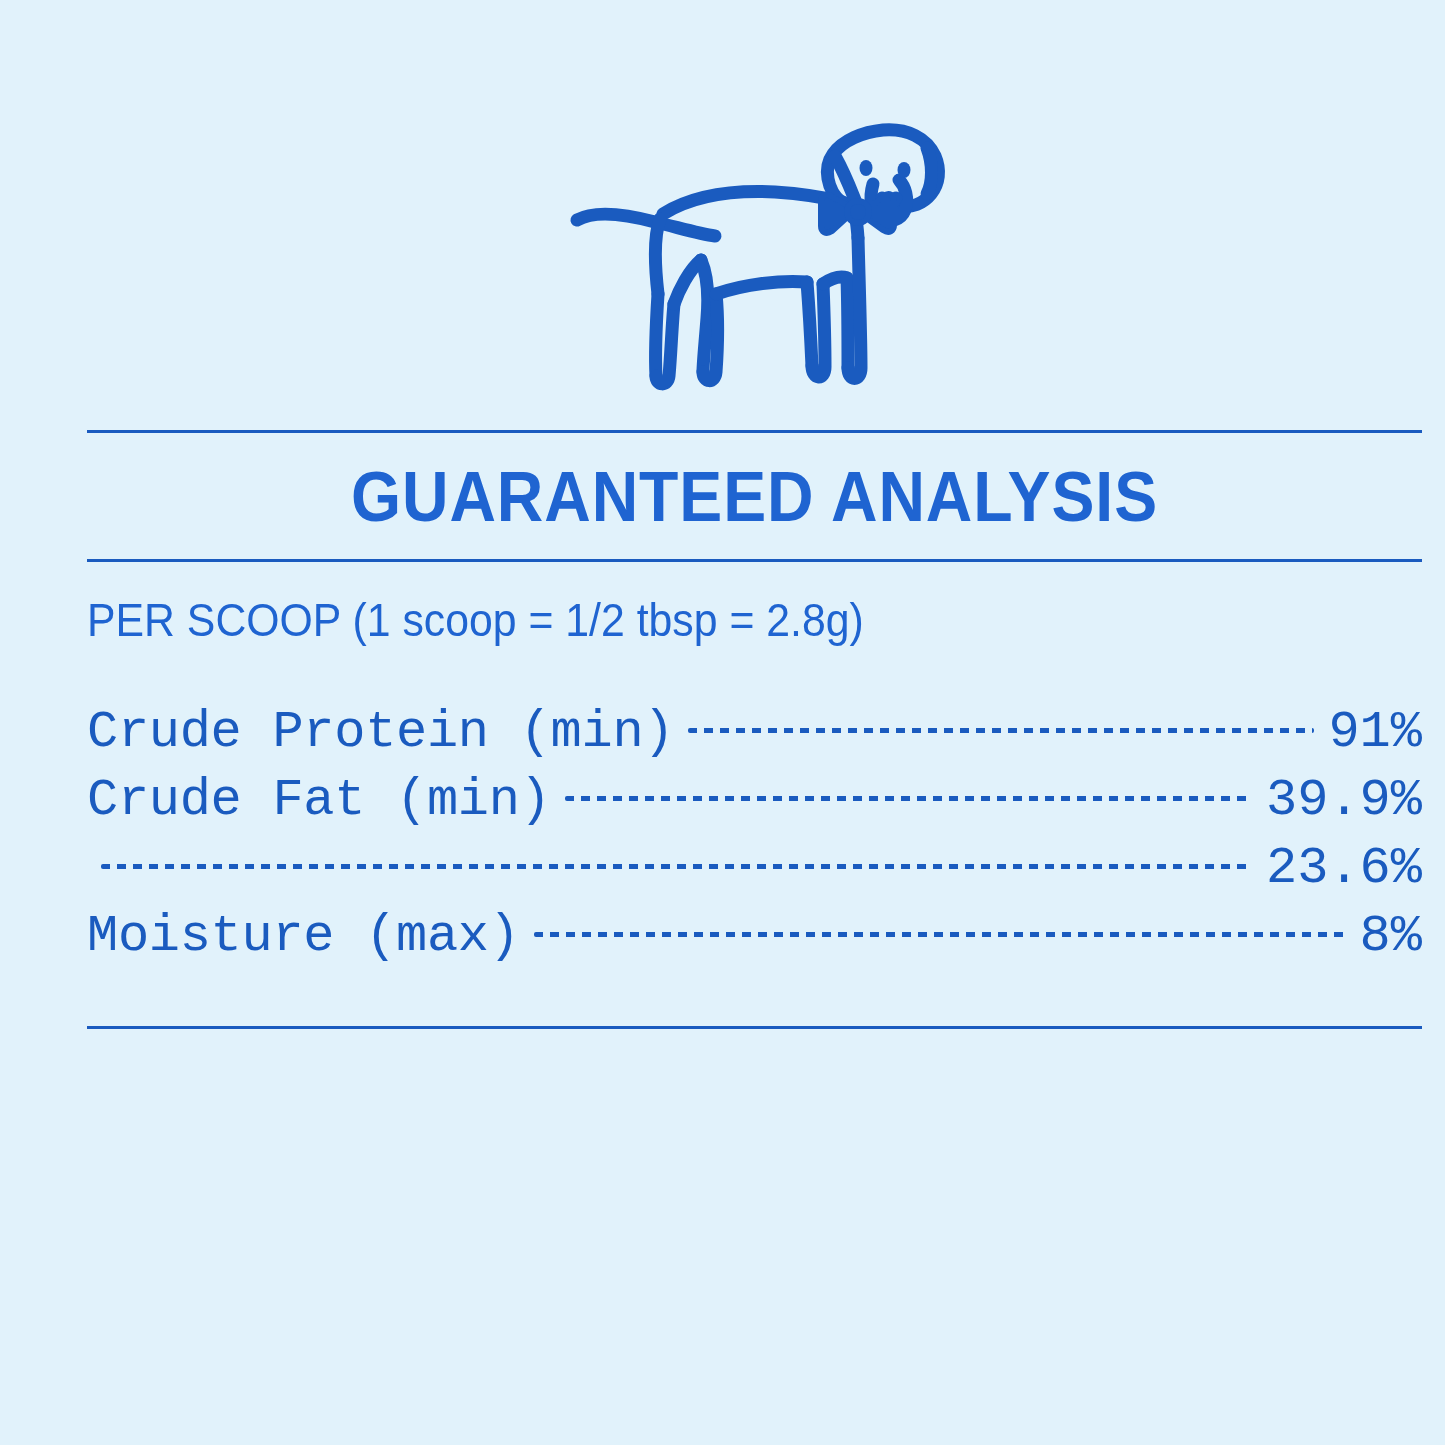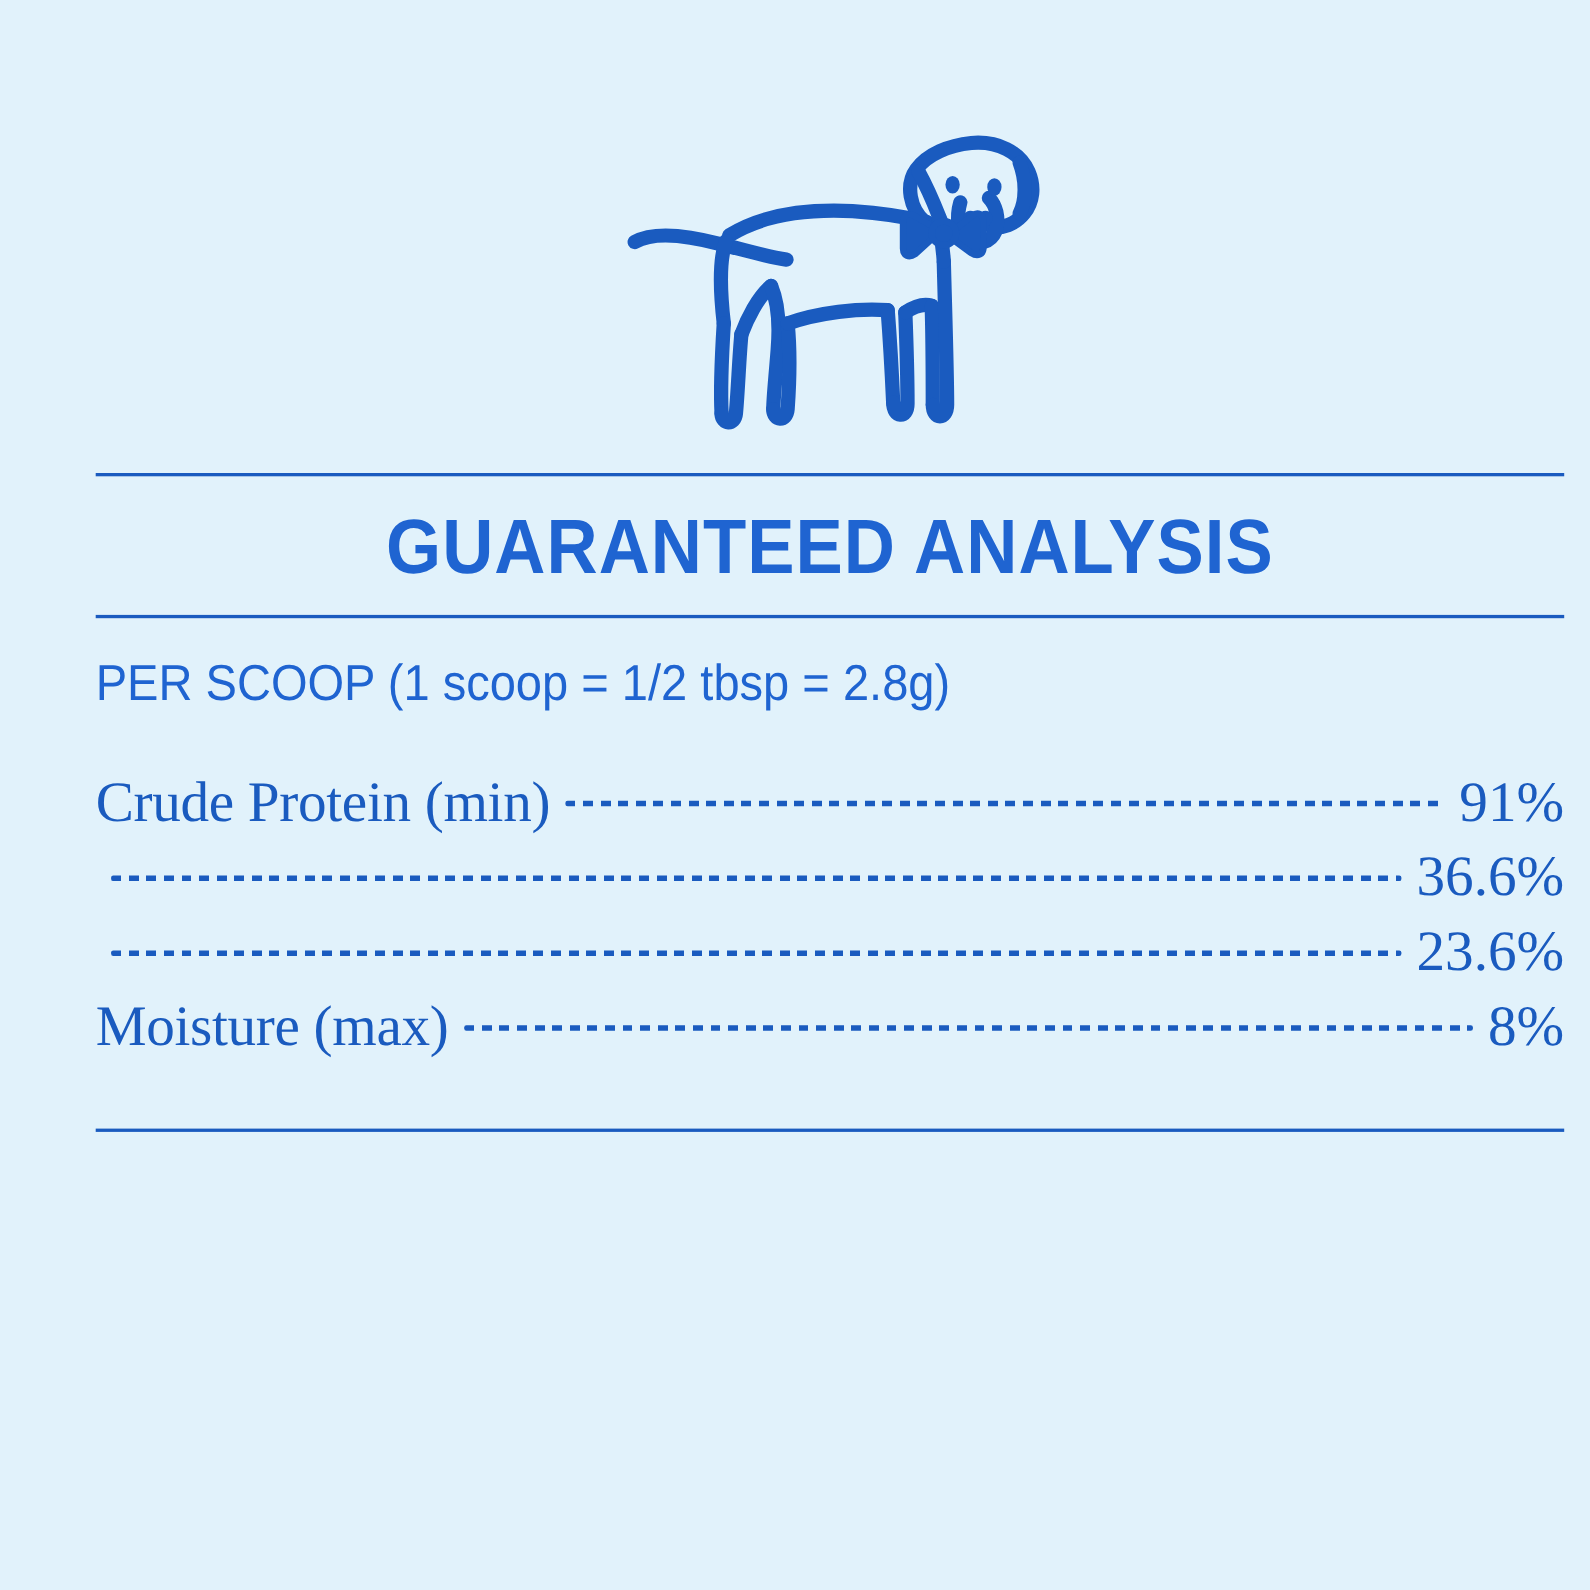--- a/index.html
+++ b/index.html
@@ -93,21 +93,21 @@
     left: 55px;
     top: 678px;
     width: 1335px;
   }
   .analysis-row {
     display: flex;
     align-items: baseline;
     width: 100%;
     height: 68px;
     color: #1a5bbf;
-    font-family: Liberation Serif, serif;
+    font-family: Liberation Mono, monospace;
     font-size: 52px;
     font-weight: 400;
     line-height: 68px;
     white-space: nowrap;
   }
   .analysis-row .nutrient-name {
     flex: 0 0 auto;
     letter-spacing: -0.3px;
   }
   .analysis-row .leader {
@@ -238,22 +238,23 @@
 
   <div class="analysis-table">
 
     <div class="analysis-row">
       <span class="nutrient-name">Crude Protein (min)</span>
       <span class="leader"></span>
       <span class="nutrient-value">91%</span>
     </div>
 
     <div class="analysis-row">
-      <span class="leader"></span>
-      <span class="nutrient-value">36.6%</span>
+      <span class="nutrient-name">Crude Fat (min)</span>
+      <span class="leader"></span>
+      <span class="nutrient-value">39.9%</span>
     </div>
 
     <div class="analysis-row">
       <span class="leader"></span>
       <span class="nutrient-value">23.6%</span>
     </div>
 
     <div class="analysis-row">
       <span class="nutrient-name">Moisture (max)</span>
       <span class="leader"></span>

